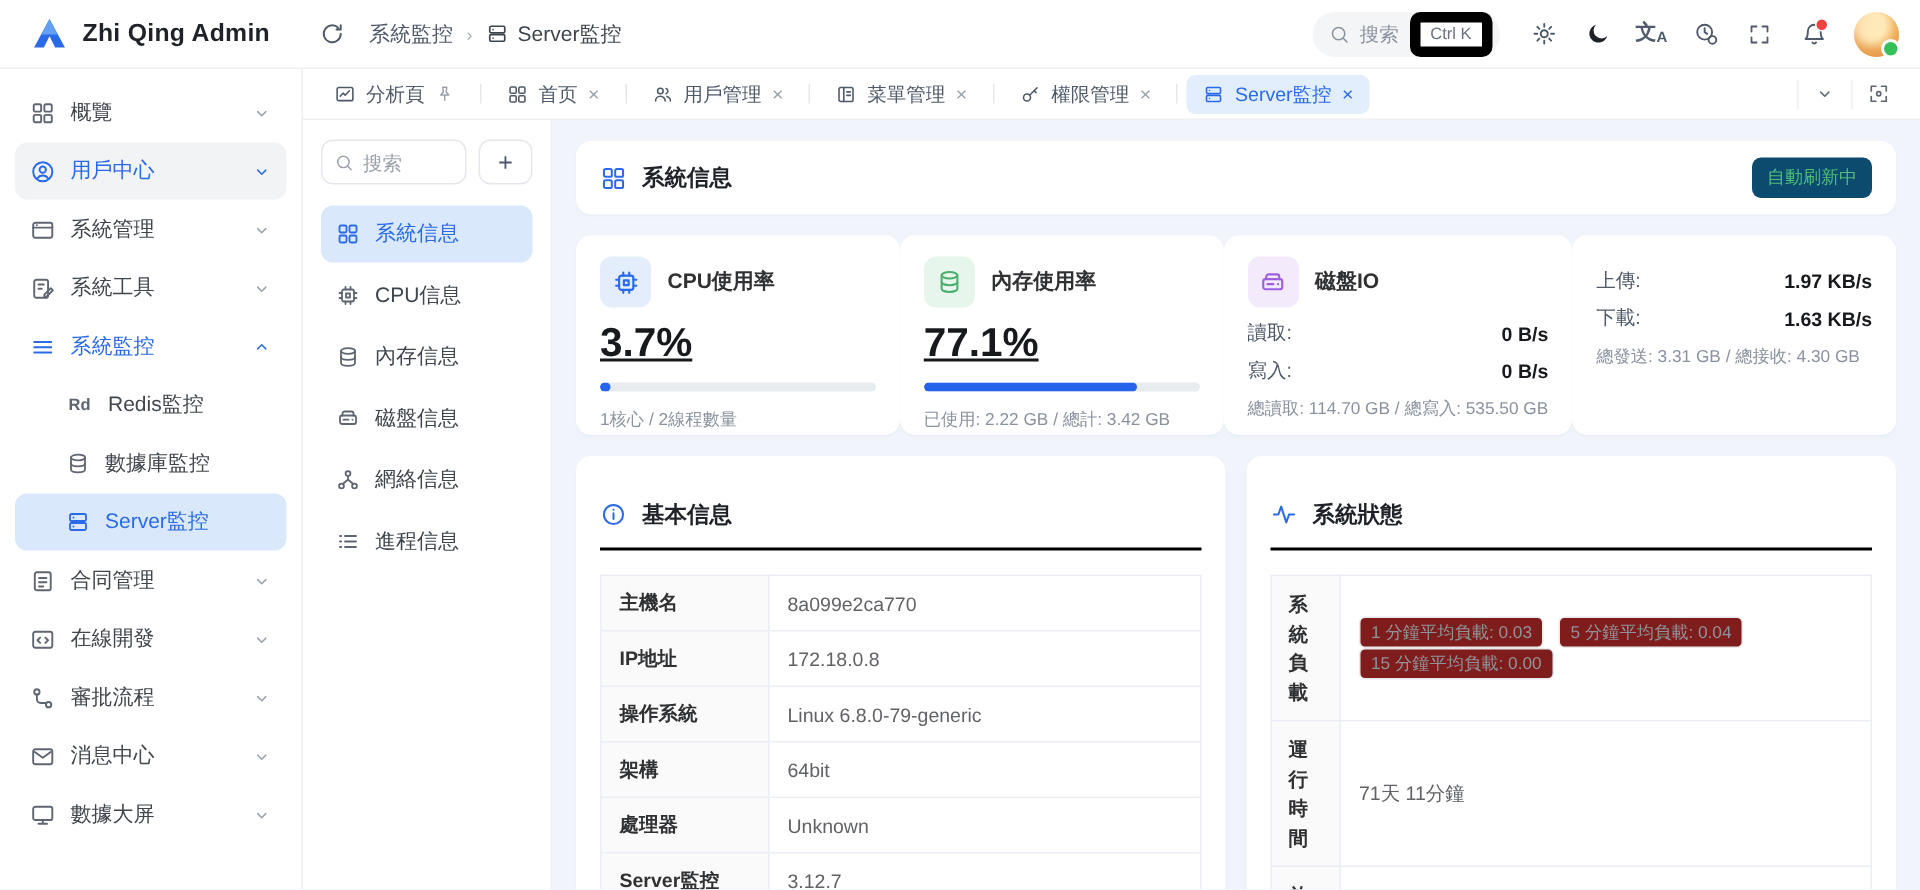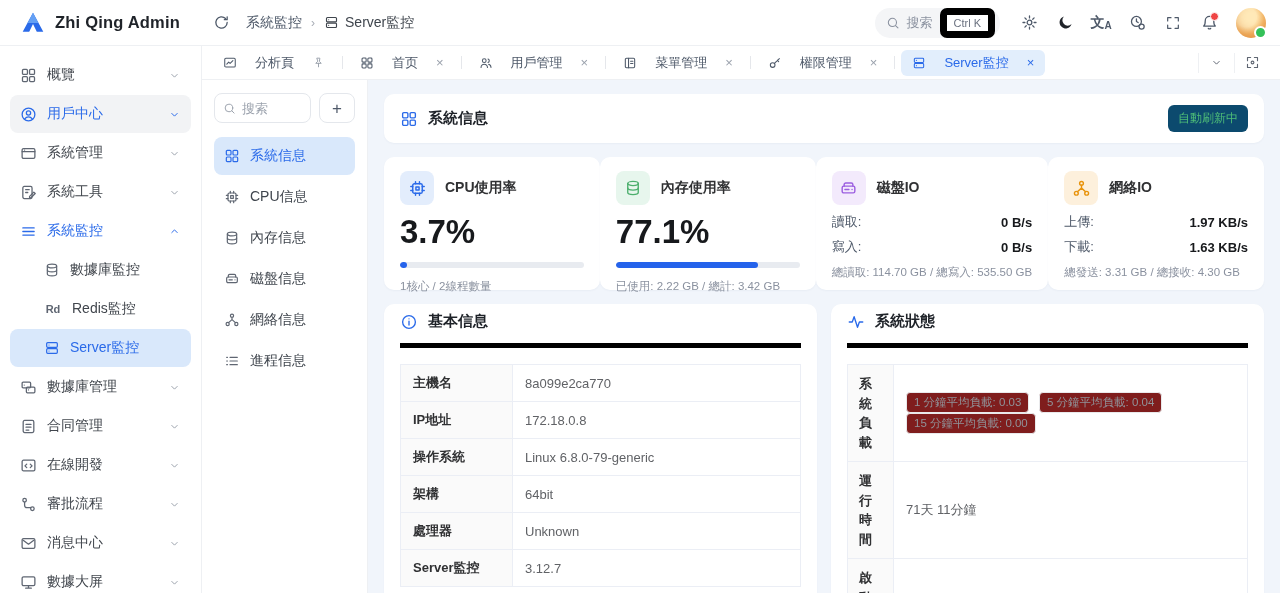--- a/index.html
+++ b/index.html
@@ -77,21 +77,21 @@
   .rd-ico { font-size:11px; font-weight:700; color:#5f6672; width:18px; text-align:center; }
 
   .content-col { flex:1; display:flex; flex-direction:column; min-width:0; }
 
   
   .tabbar {
     height:34px; background:#fff; border-bottom:1px solid #eef0f3;
     display:flex; align-items:center; padding:0 10px; gap:2px;
   }
   .tab {
-    display:flex; align-items:center; gap:18px; height:26px; padding:0 11px;
+    display:flex; align-items:center; gap:7px; height:26px; padding:0 11px;
     border-radius:6px; color:#4e5969; font-size:13px; cursor:pointer; white-space:nowrap;
   }
   .tab .t-close { color:#9aa1ac; font-size:13px; line-height:1; }
   .tab.active { background:#e2eefc; color:#2a6ae9; }
   .tab.active .t-close { color:#2a6ae9; }
   .tsep { width:1px; height:13px; background:#e5e7eb; margin:0 4px; }
   .tabbar-right { margin-left:auto; display:flex; align-items:center; }
   .tabbar-right .icon-btn { border-left:1px solid #eef0f3; border-radius:0; width:36px; height:20px; color:#5f6672; }
 
   
@@ -137,34 +137,34 @@
     background:#fff; border-radius:10px; padding:14px 16px; height:133px;
     box-shadow:0 1px 2px rgba(30,50,90,.04);
   }
   .stat-head { display:flex; align-items:center; gap:11px; margin-bottom:8px; }
   .stat-ico { width:34px; height:34px; border-radius:8px; display:flex; align-items:center; justify-content:center; }
   .stat-ico.blue   { background:#e3edfc; color:#2a6ae9; }
   .stat-ico.green  { background:#e7f6ed; color:#4caf6d; }
   .stat-ico.purple { background:#f3eafc; color:#9c5fe0; }
   .stat-ico.orange { background:#fdf0dc; color:#e8930c; }
   .stat-title { font-size:14px; font-weight:600; color:#303133; }
-  .stat-value { font-size:33px; font-weight:800; color:#17191c; margin:3px 0 11px; }
+  .stat-value { font-size:27px; font-weight:800; color:#17191c; margin:3px 0 11px;text-decoration:underline; }
   .progress { height:6px; border-radius:3px; background:#e8ebf0; overflow:hidden; margin-bottom:11px; }
   .progress i { display:block; height:100%; background:#2563eb; border-radius:3px; }
   .stat-sub { font-size:11.5px; color:#8a919f; white-space:nowrap; }
   .io-row { display:flex; justify-content:space-between; align-items:center; font-size:13px; color:#4e5969; margin:7px 0; }
   .io-val { font-weight:700; color:#17191c; }
   .io-sub { margin-top:9px; }
 
   
   .panel-row { display:grid; grid-template-columns:1fr 1fr; gap:14px; align-items:start; }
   .panel { background:#fff; border-radius:10px; padding:0 16px 16px; box-shadow:0 1px 2px rgba(30,50,90,.04); }
   .panel-head {
-    display:flex; align-items:center; gap:10px; padding:8px 0 12px; margin-bottom:16px;
-    border-bottom:5px solid #000000; font-weight:700; font-size:15px; color:#1f2329;
+    display:flex; align-items:flex-start; gap:10px; padding:30px 0 12px; margin-bottom:16px;
+    border-bottom:2px solid #000000; font-weight:700; font-size:15px; color:#1f2329;
   }
   .panel-head .nv-ico { color:#2a6ae9; display:flex; }
   table.kv { width:100%; border-collapse:collapse; font-size:13px; }
   table.kv td { border:1px solid #ebeef5; padding:9px 12px; vertical-align:middle; }
   td.k { background:#fafafa; font-weight:700; color:#303133; width:112px; }
   td.v { color:#606266; }
   table.kv.status td.k { width:46px; padding:9px 11px; line-height:1.5; }
   table.kv.status td { padding-top:13px; padding-bottom:13px; }
   .badge {
     display:inline-block; padding:2px 7px; border-radius:4px; font-size:11.5px;
@@ -446,51 +446,38 @@
           </svg>
         </span>
       <span>系統監控</span>
       <span class="chev">
           <svg class="ic" width="13" height="13">
             <use href="#i-chev-up"></use>
           </svg>
         </span>
     </div>
     <div class="nav-item child">
+      <span class="rd-ico">Rd</span>
+      <span>Redis監控</span>
+    </div>
+    <div class="nav-item child">
       <span class="nv-ico">
           <svg class="ic" width="16" height="16">
             <use href="#i-db"></use>
           </svg>
         </span>
       <span>數據庫監控</span>
     </div>
-    <div class="nav-item child">
-      <span class="rd-ico">Rd</span>
-      <span>Redis監控</span>
-    </div>
     <div class="nav-item child active">
       <span class="nv-ico">
           <svg class="ic" width="16" height="16">
             <use href="#i-server"></use>
           </svg>
         </span>
       <span>Server監控</span>
-    </div>
-    <div class="nav-item">
-      <span class="nv-ico">
-          <svg class="ic" width="17" height="17">
-            <use href="#i-dbm"></use>
-          </svg>
-        </span>
-      <span>數據庫管理</span>
-      <span class="chev">
-          <svg class="ic" width="13" height="13">
-            <use href="#i-chev"></use>
-          </svg>
-        </span>
     </div>
     <div class="nav-item">
       <span class="nv-ico">
           <svg class="ic" width="17" height="17">
             <use href="#i-doc"></use>
           </svg>
         </span>
       <span>合同管理</span>
       <span class="chev">
           <svg class="ic" width="13" height="13">
@@ -740,28 +727,20 @@
                 <span class="io-val">0 B/s</span>
               </div>
             <div class="io-row">
                 <span>寫入:</span>
                 <span class="io-val">0 B/s</span>
               </div>
             <div class="stat-sub io-sub">總讀取: 114.70 GB / 總寫入: 535.50 GB</div>
           </div>
 
           <div class="stat-card">
-            <div class="stat-head">
-              <span class="stat-ico orange">
-                  <svg class="ic" width="19" height="19">
-                    <use href="#i-net"></use>
-                  </svg>
-                </span>
-              <span class="stat-title">網絡IO</span>
-            </div>
             <div class="io-row">
                 <span>上傳:</span>
                 <span class="io-val">1.97 KB/s</span>
               </div>
             <div class="io-row">
                 <span>下載:</span>
                 <span class="io-val">1.63 KB/s</span>
               </div>
             <div class="stat-sub io-sub">總發送: 3.31 GB / 總接收: 4.30 GB</div>
           </div>

